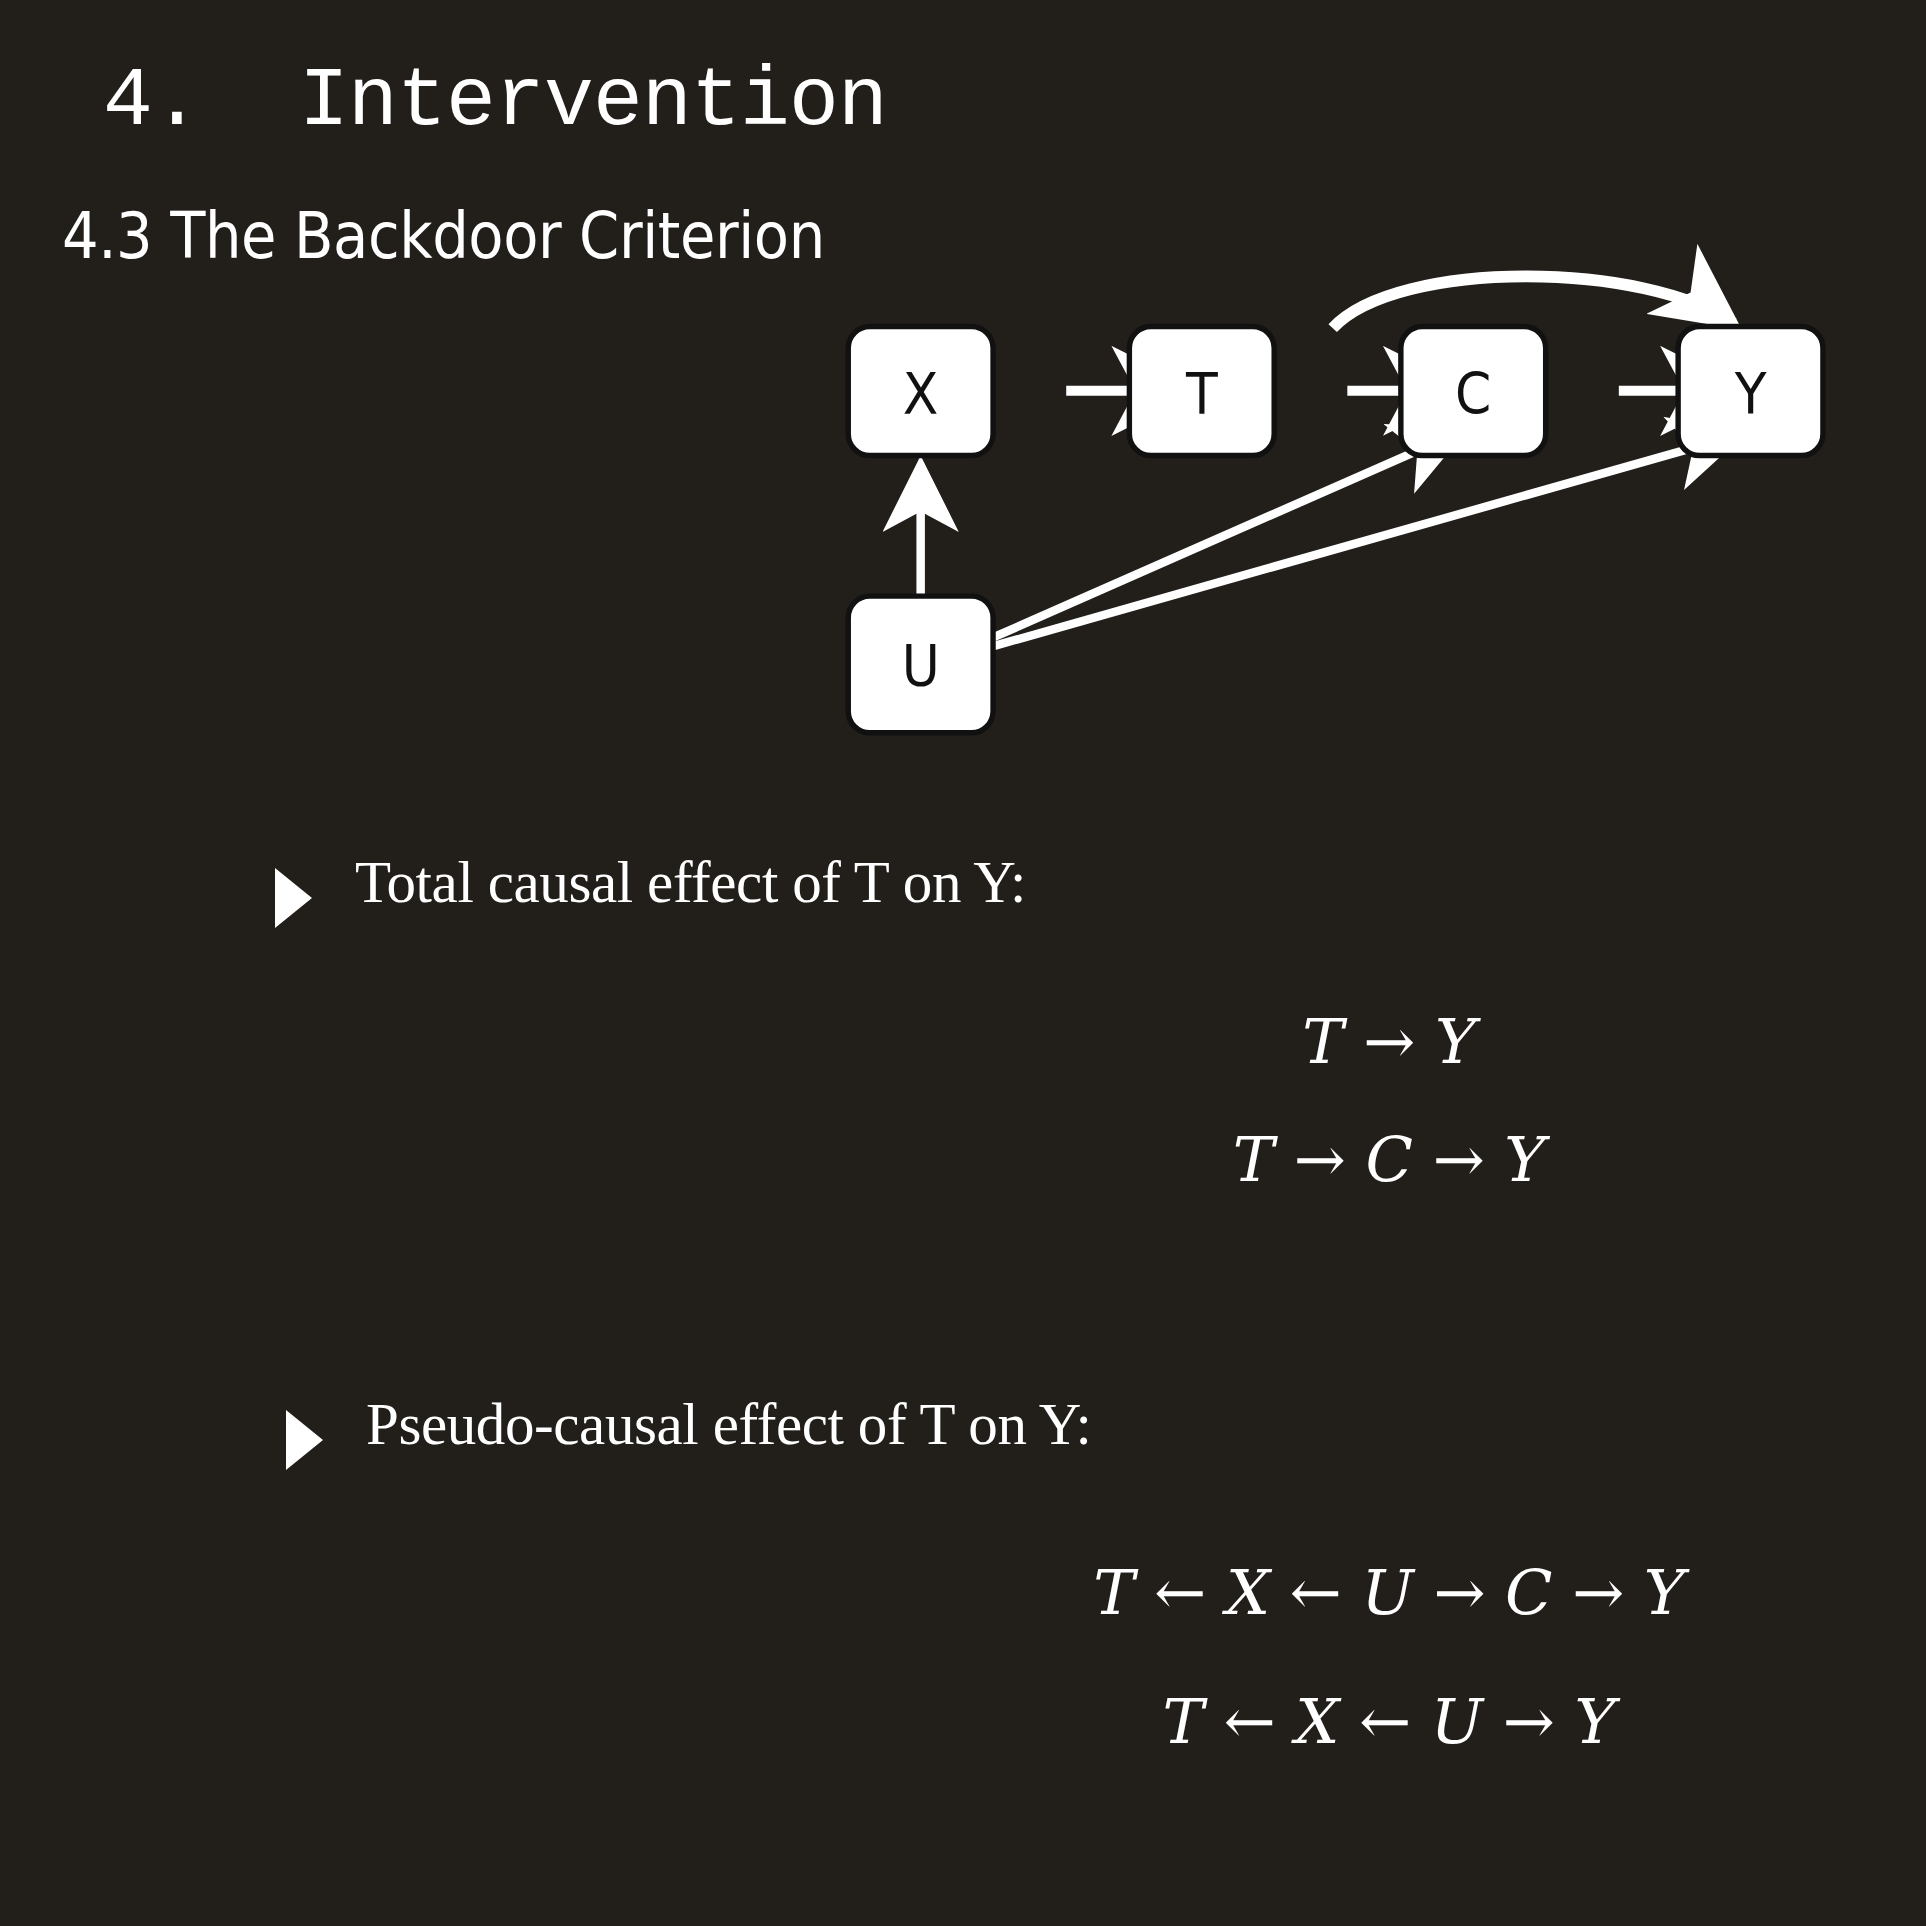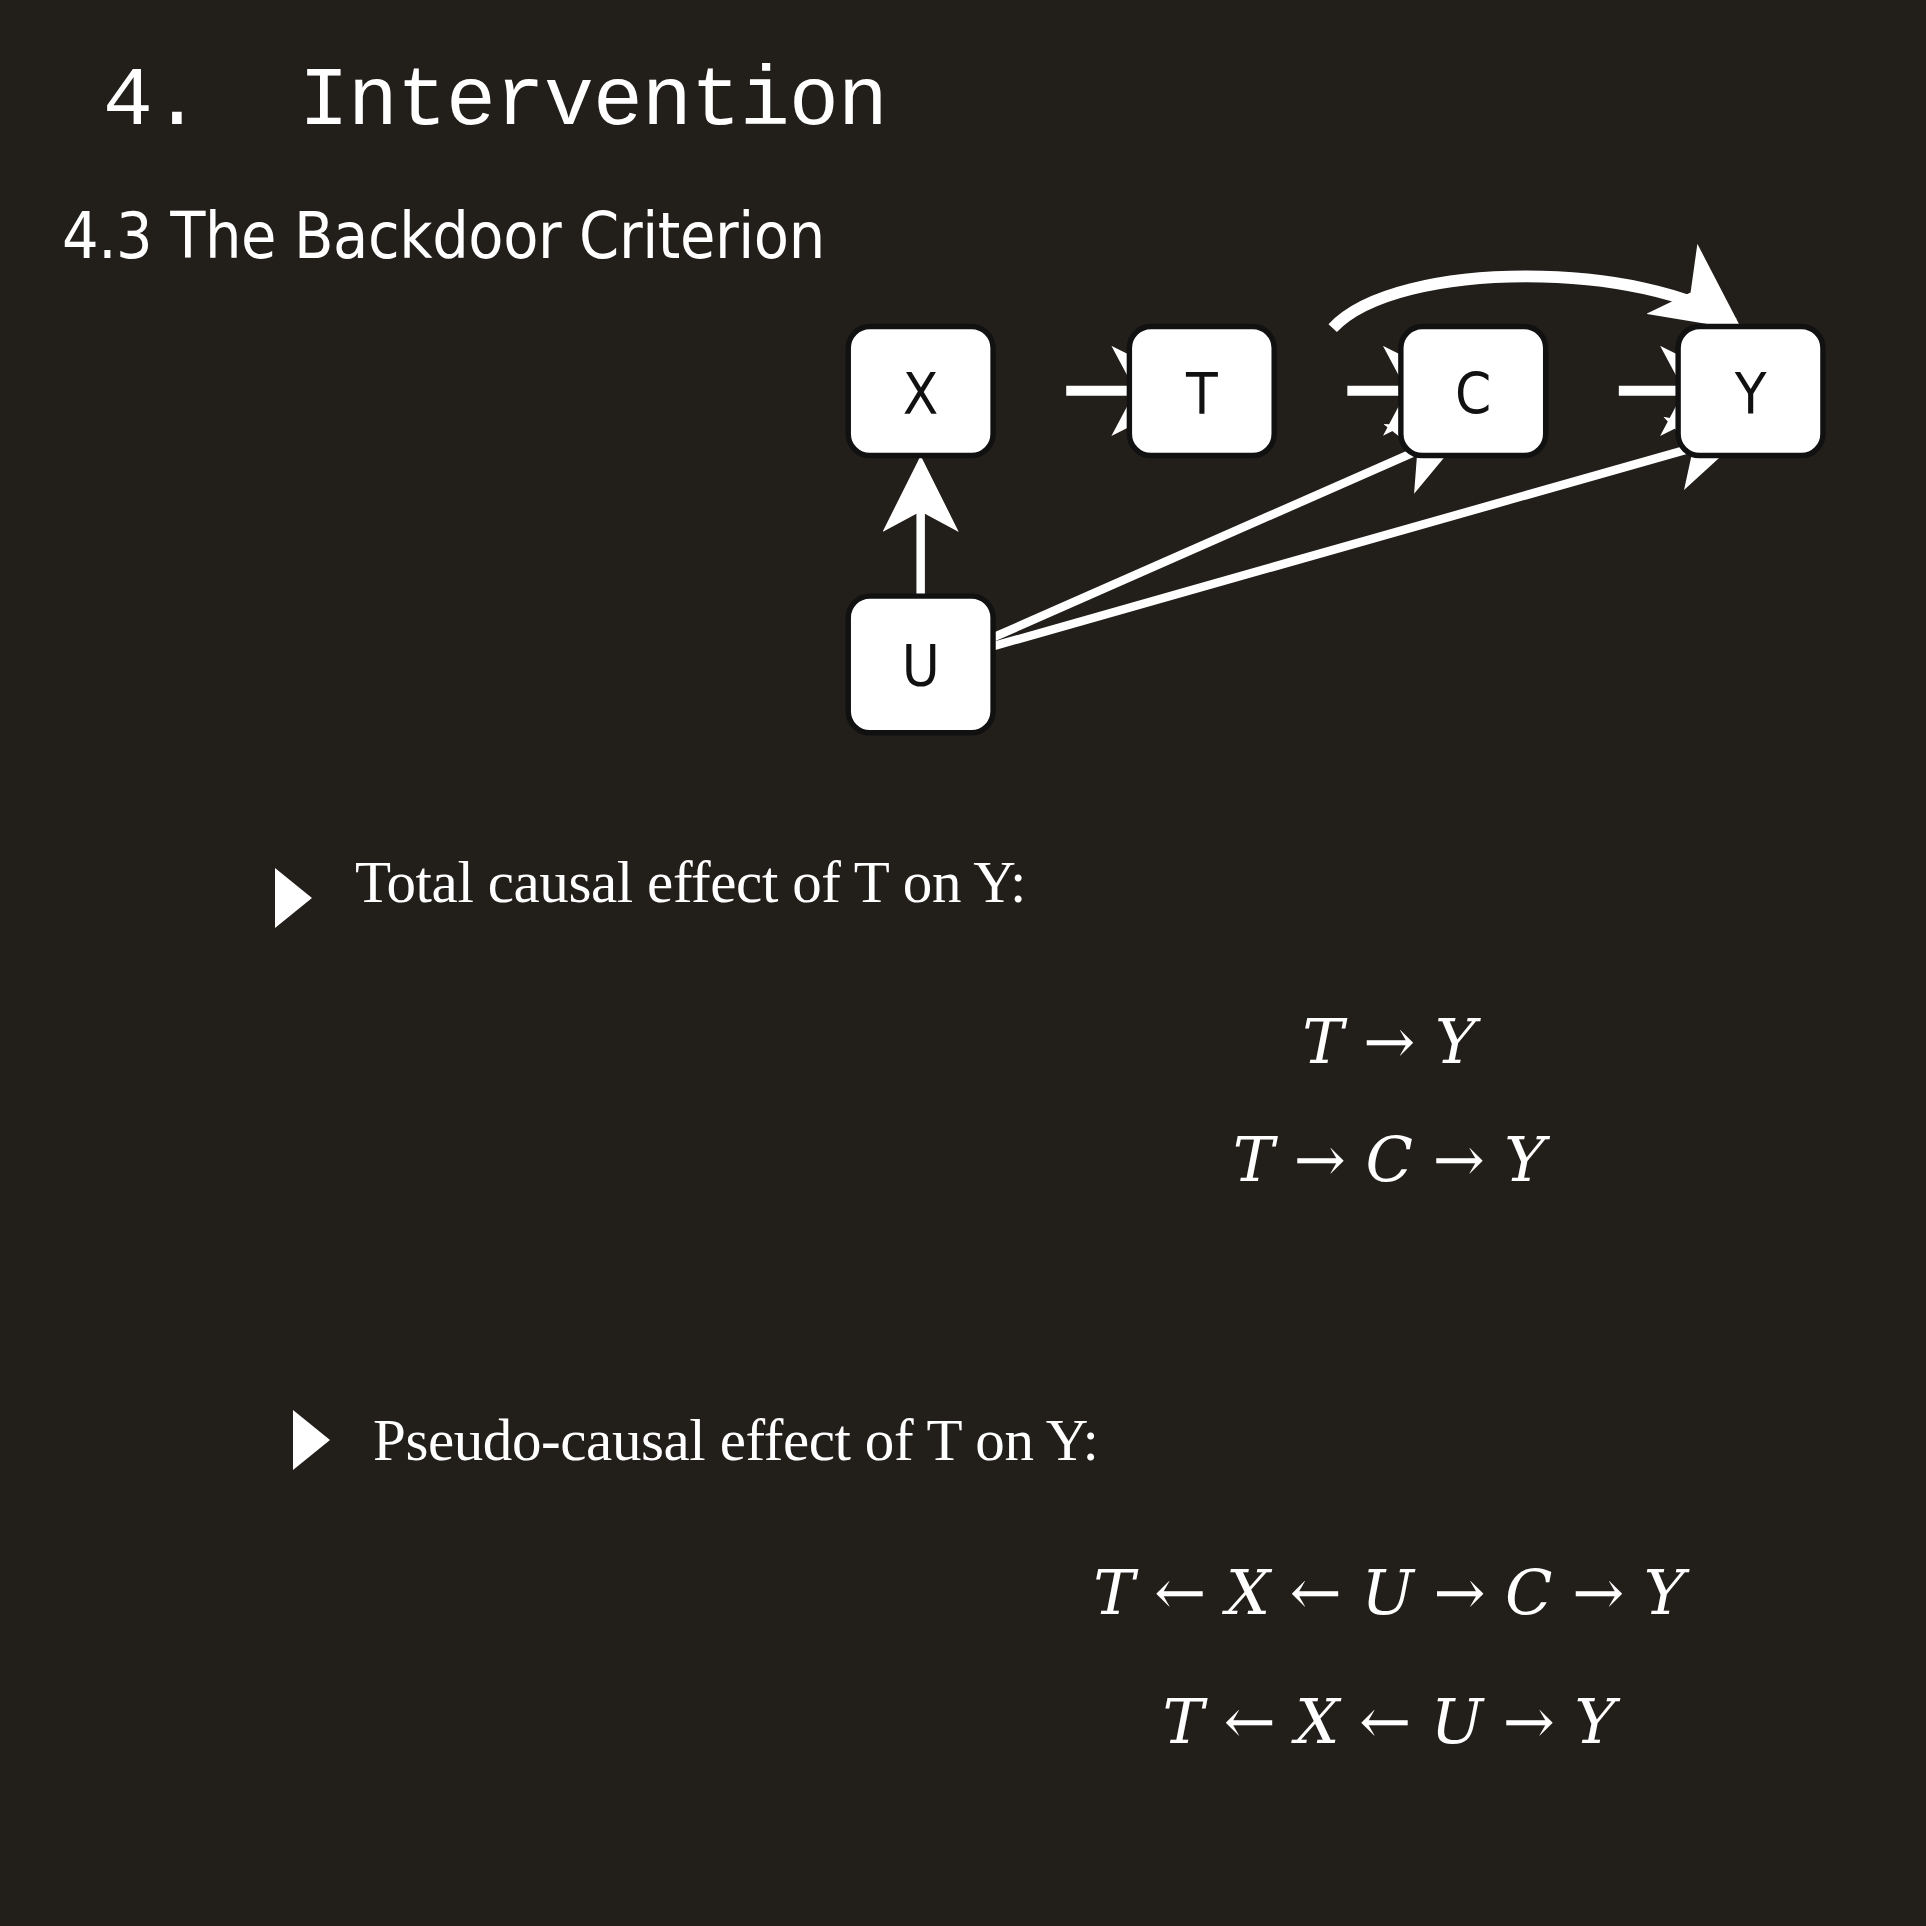--- a/index.html
+++ b/index.html
@@ -26,21 +26,21 @@
   }
   #dag svg{display:block;width:100%;height:100%;overflow:visible;}
   .node-label{
     font-family:"DejaVu Sans Condensed","Liberation Sans",sans-serif;
     font-size:150px;fill:#111111;font-weight:400;
     text-anchor:middle;dominant-baseline:central;
   }
   
   .bullet-row{position:absolute;display:flex;align-items:flex-start;}
   #bullet-1{left:275px;top:853px;}
-  #bullet-2{left:293px;top:1395px;align-items:flex-end;}
+  #bullet-2{left:286px;top:1395px;}
   .bullet-marker{
     width:0;height:0;flex:0 0 auto;margin-top:15.4px;margin-right:43px;
     border-top:30px solid transparent;border-bottom:30px solid transparent;
     border-left:37px solid #ffffff;
   }
   .bullet-text{
     font-family:Liberation Serif, serif;
     font-size:59px;line-height:1;white-space:pre;color:#ffffff;
     letter-spacing:-0.4px;
   }

